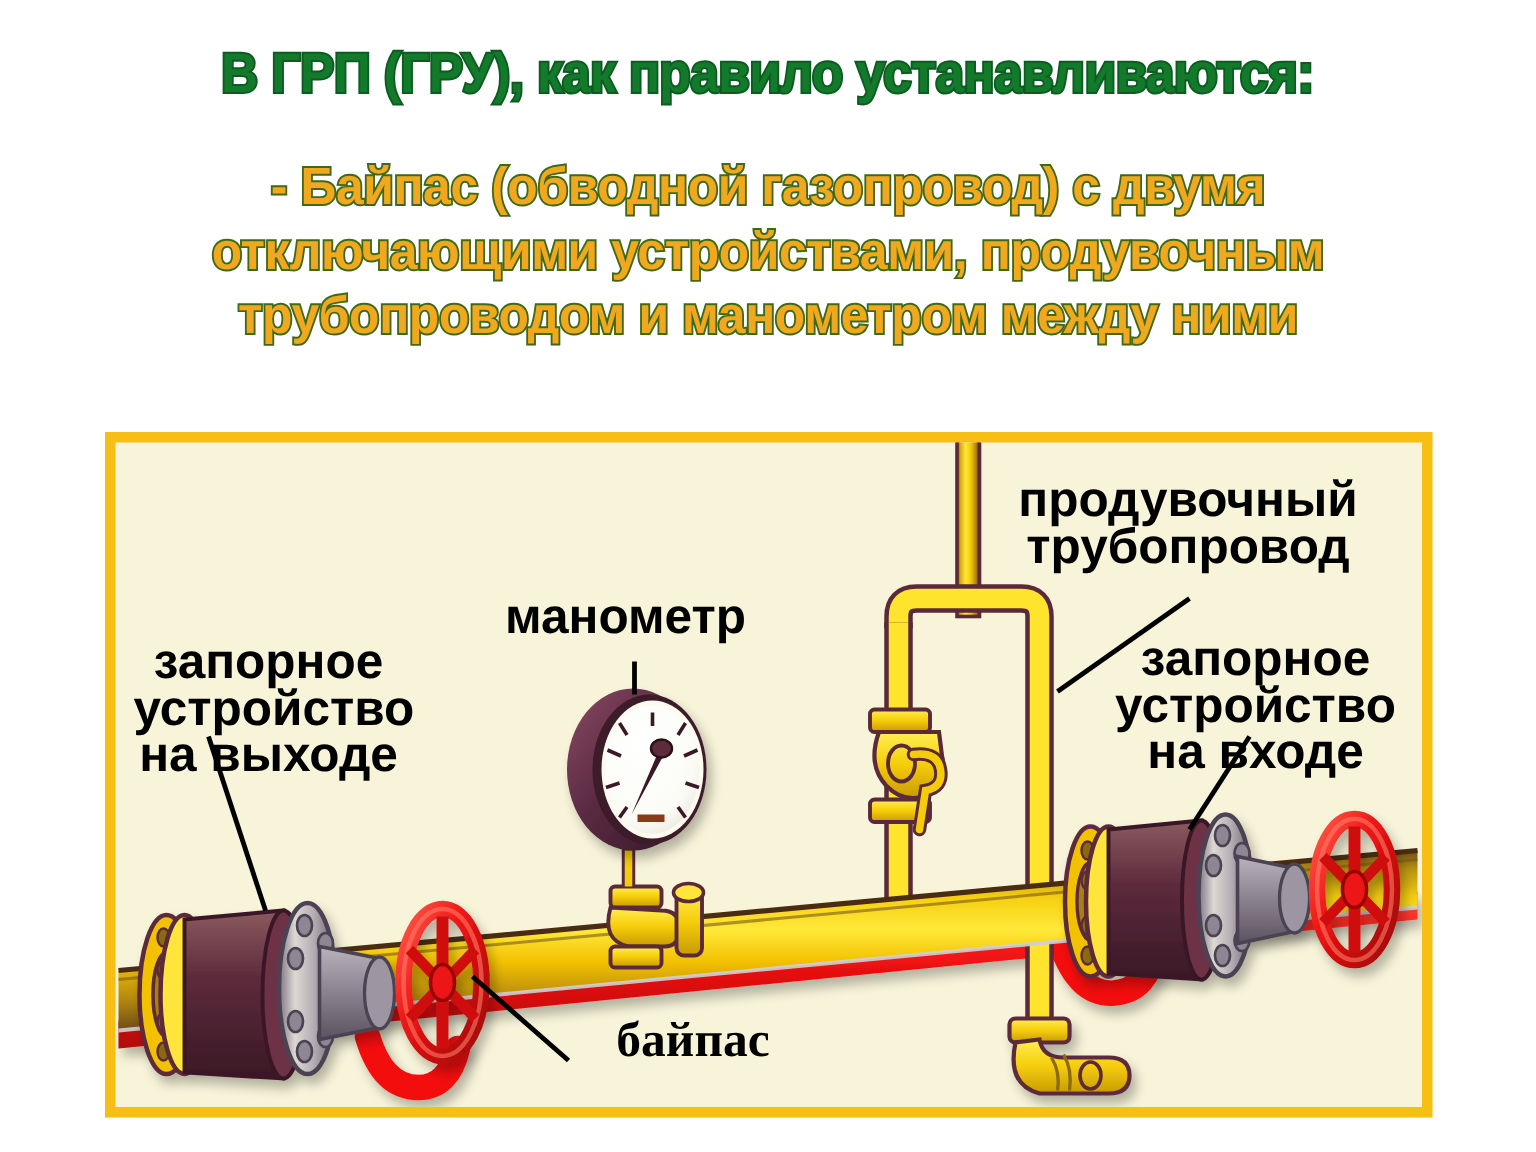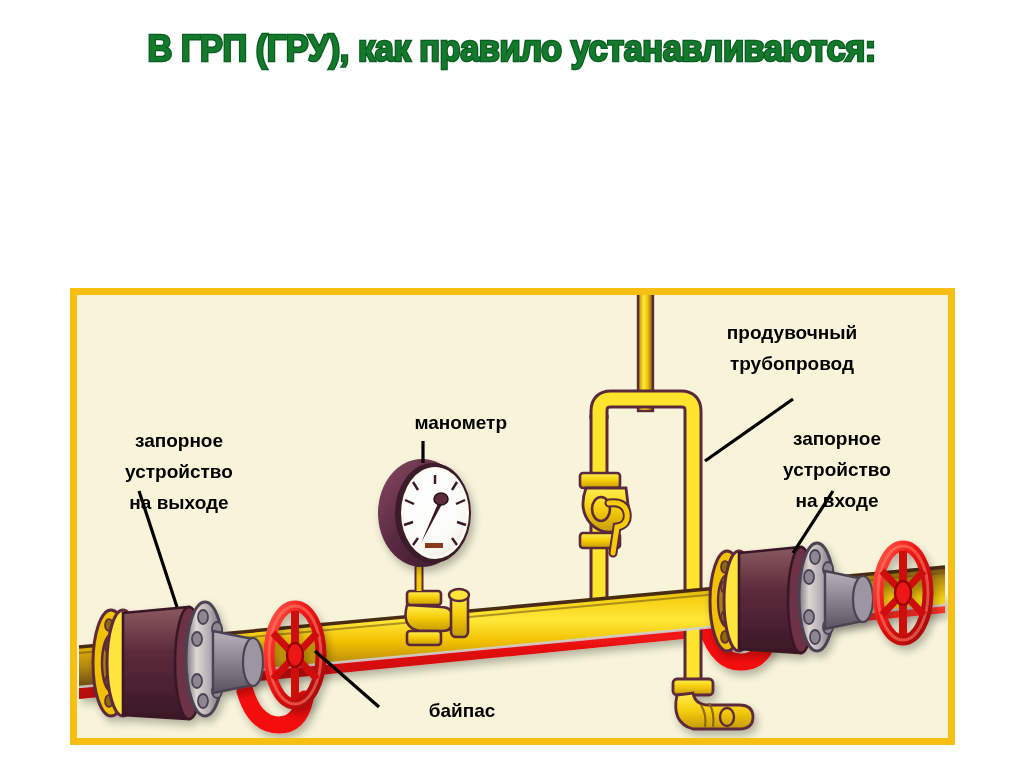--- a/index.html
+++ b/index.html
@@ -63,41 +63,46 @@
     left: 0; top: 0;
     width: 871px; height: 443px;
   }
 
   
   .diagram-label {
     position: absolute;
     color: #000000;
     font-family: "Liberation Sans", sans-serif;
     font-weight: bold;
-    font-size: 19px;
+    font-size: 33px;
     line-height: 31px;
     text-align: center;
     white-space: pre-line;
     letter-spacing: 0px;
   }
   #label-out   { left: 12px;  top: 130px; width: 180px; }
-  #label-gauge { left: 250px; top: 112px; width: 180px; text-align: right; }
+  #label-gauge { left: 250px; top: 100px; width: 180px; }
   #label-purge { left: 600px; top: 22px;  width: 230px; }
   #label-in    { left: 660px; top: 128px; width: 200px; }
-  #label-bypass{ left: 310px; top: 400px; width: 150px; }
+  #label-bypass{ left: 310px; top: 384px; width: 150px; font-family: Liberation Serif, serif; }
 </style>
 </head>
 <body>
 
 <div id="slide">
 
   <div class="heading-block" id="title-line">
     <span class="htext">В ГРП (ГРУ), как правило устанавливаются:</span>
   </div>
 
+  <div class="heading-block" id="subtitle-block">
+    <span class="stext">- Байпас (обводной газопровод) с двумя</span>
+    <span class="stext">отключающими устройствами, продувочным</span>
+    <span class="stext">трубопроводом и манометром между ними</span>
+  </div>
 
   <div id="figure-frame">
 
     <svg id="figure-canvas" viewBox="0 0 871 443">
       <defs>
 
         <linearGradient id="pipeGrad" x1="0" y1="0" x2="0" y2="1">
           <stop offset="0%" stop-color="#6d4a16"></stop>
           <stop offset="10%" stop-color="#b8900f"></stop>
           <stop offset="26%" stop-color="#f6cf10"></stop>

